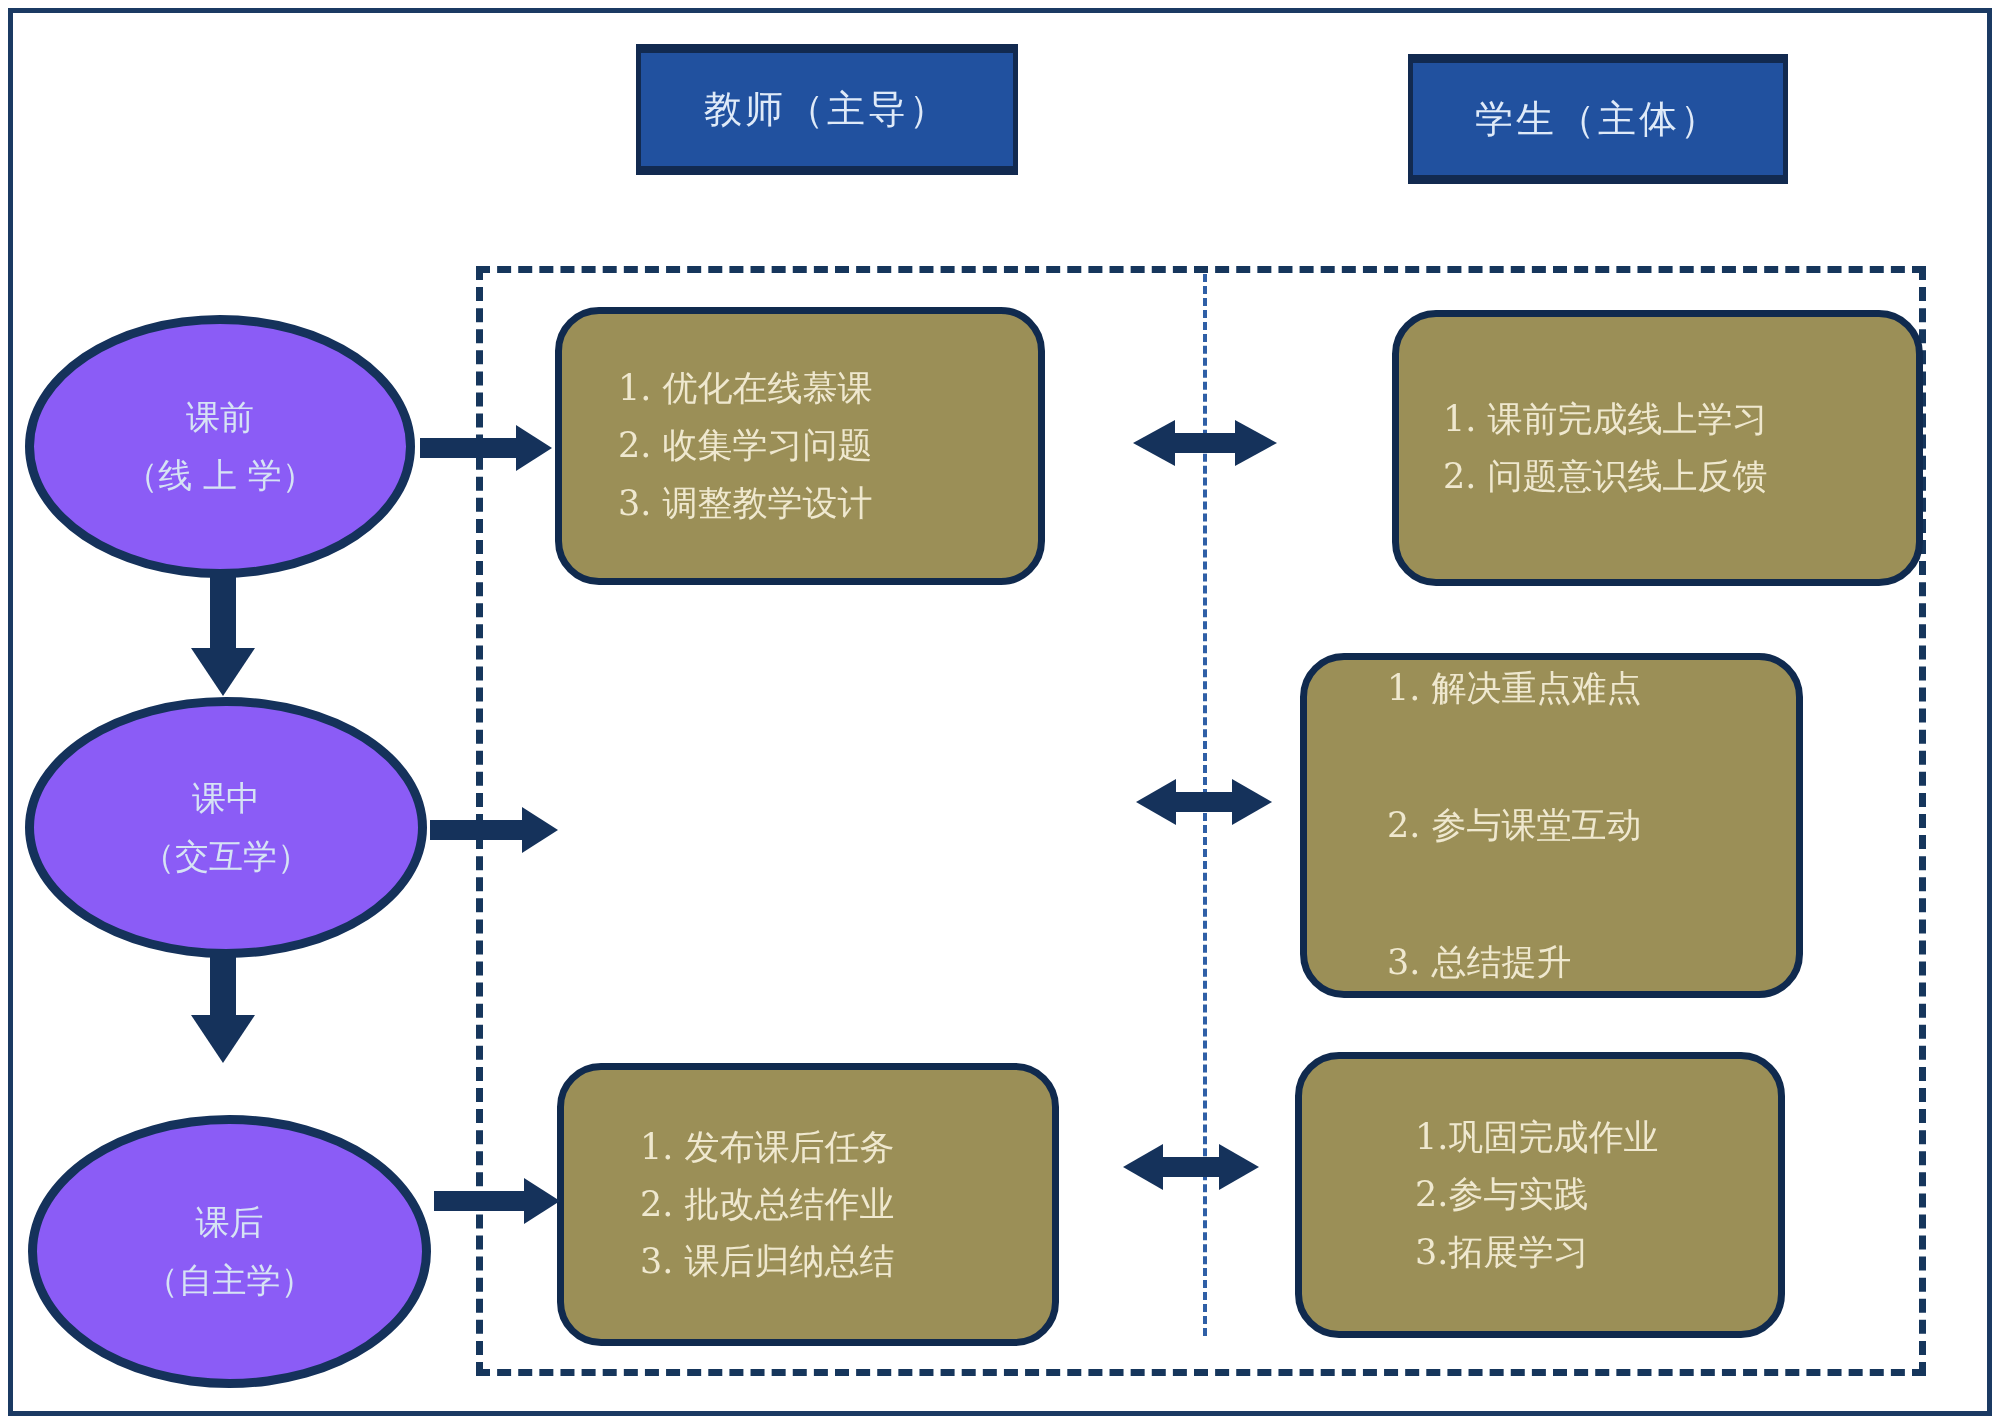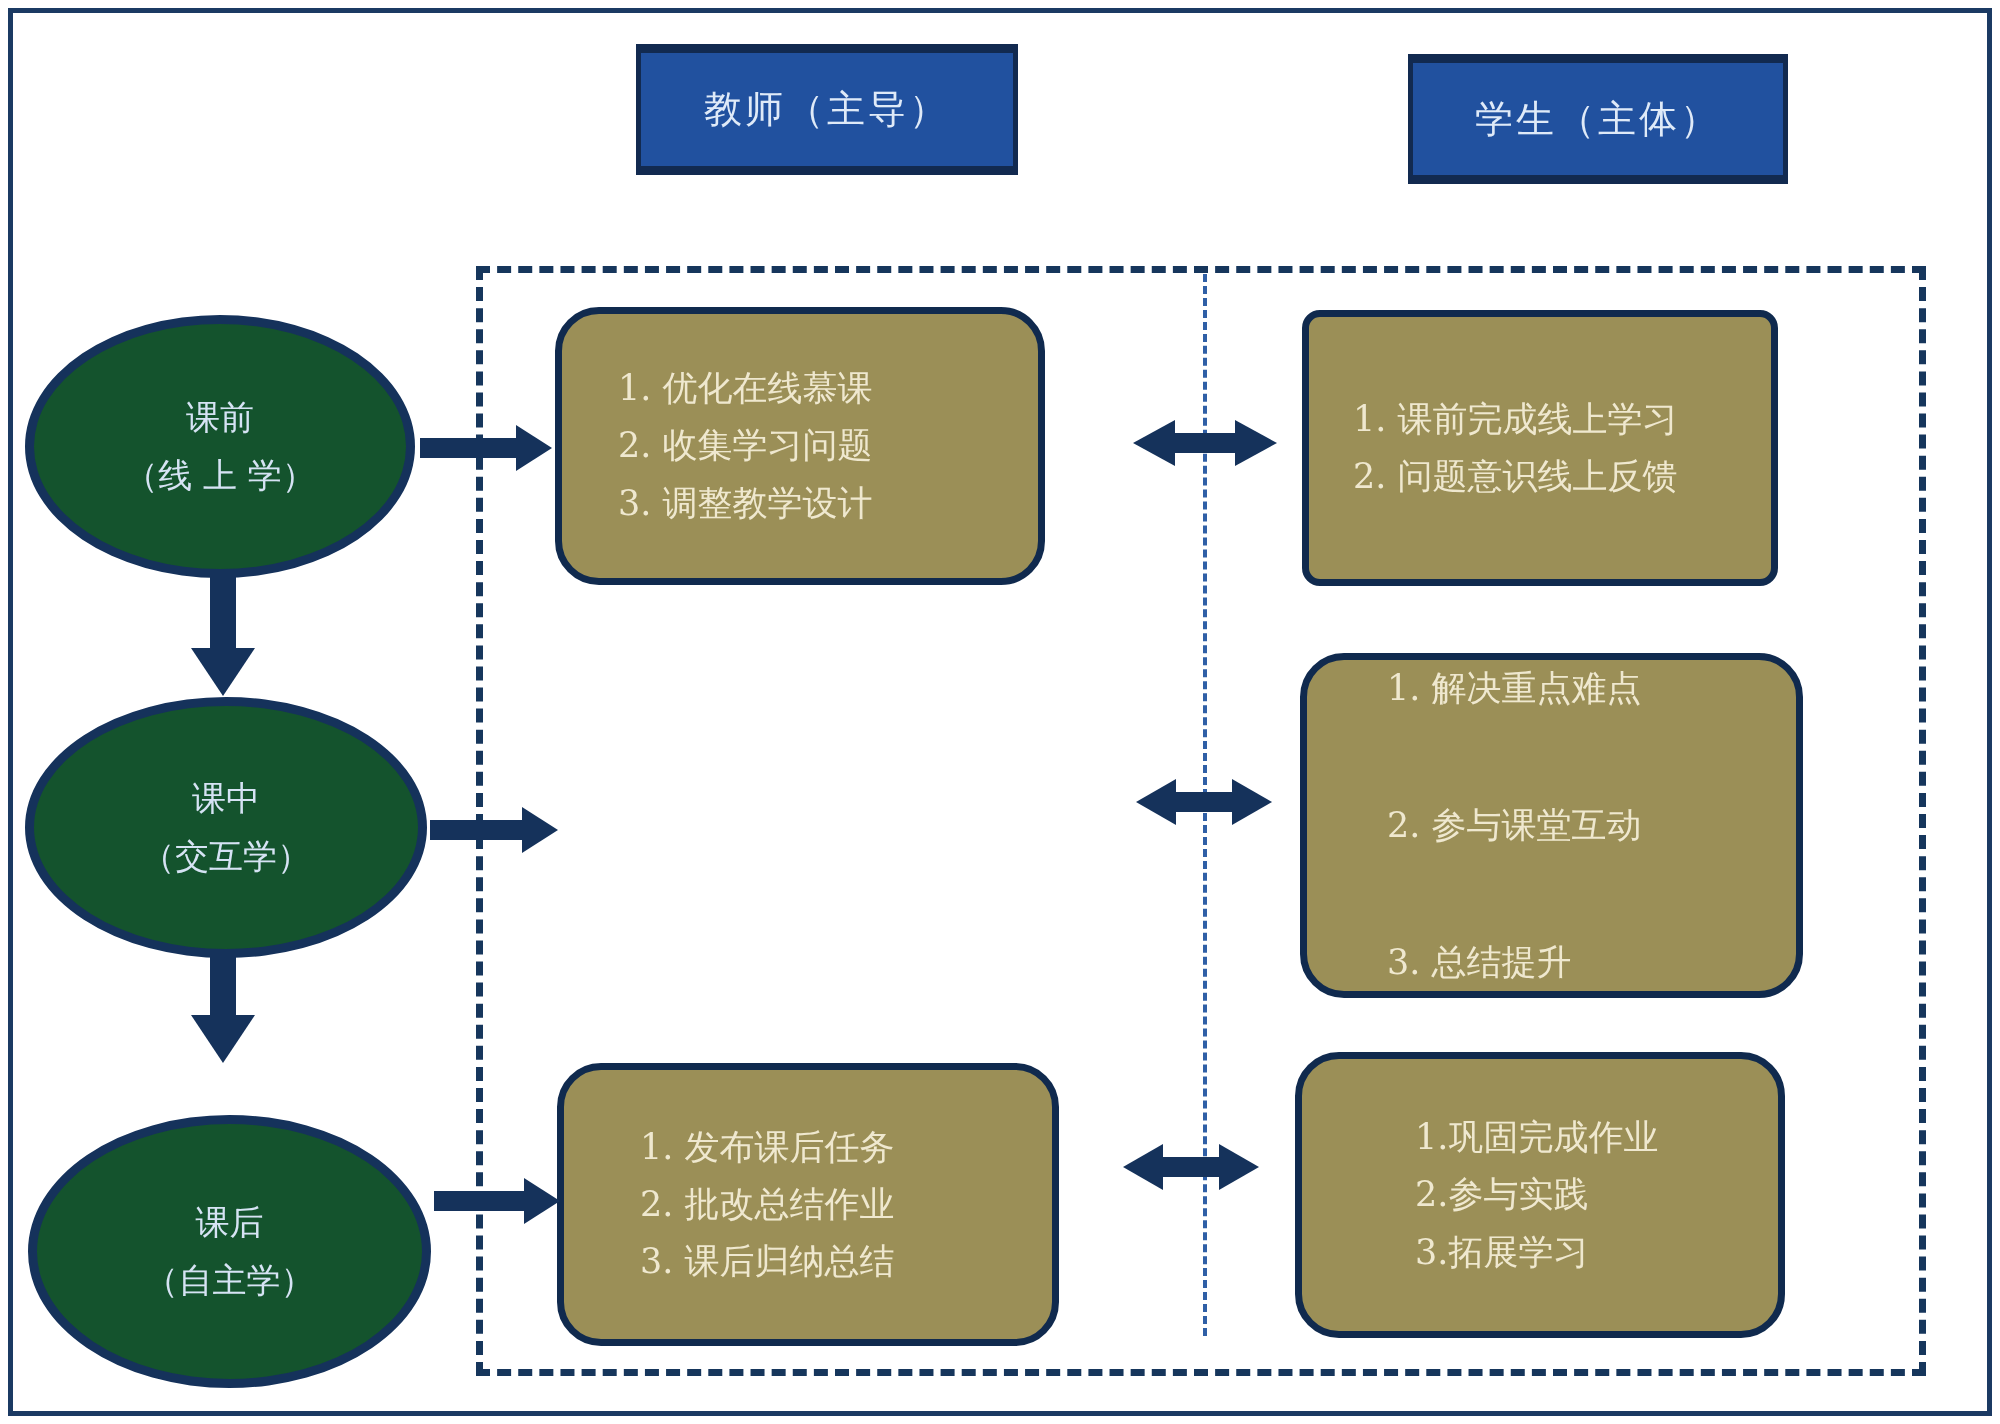--- a/index.html
+++ b/index.html
@@ -21,37 +21,37 @@
   }
   .hdr {
     position:absolute; background:#21519F;
     border:5px solid #122A50; border-top-width:9px; border-bottom-width:9px;
     box-sizing:border-box; display:flex; align-items:center; justify-content:center;
     color:#DFEAF8; font-size:38px; letter-spacing:3px;
   }
   .hdr.teacher { left:636px; top:44px; width:382px; height:131px; }
   .hdr.student { left:1408px; top:54px; width:380px; height:130px; }
   .ellipse {
-    position:absolute; background:#14532d; border:9px solid #15325B; border-radius:50%;
+    position:absolute; background:#8b5cf6; border:9px solid #15325B; border-radius:50%;
     box-sizing:border-box; display:flex; flex-direction:column; justify-content:center;
     align-items:center; text-align:center; color:#D6E3F4; font-size:34px; line-height:1.7;
   }
   .ellipse.e1 { left:25px;  top:315px;  width:390px; height:263px; }
   .ellipse.e2 { left:25px;  top:697px;  width:402px; height:261px; }
   .ellipse.e3 { left:28px;  top:1115px; width:403px; height:273px; }
   .kbox {
     position:absolute; background:#9B8F57; border:7px solid #102A4E; border-radius:44px;
     box-sizing:border-box; display:flex; flex-direction:column; justify-content:center;
     color:#EFE8CF; font-size:35px; line-height:1.63;
   }
   .kbox .line { white-space:nowrap; }
   .kbox.t1 { left:555px;  top:307px;  width:490px; height:278px; padding-left:56px; }
   .kbox.t2 { left:555px;  top:655px;  width:512px; height:346px; padding-left:92px; }
   .kbox.t3 { left:557px;  top:1063px; width:502px; height:283px; padding-left:76px; }
-  .kbox.s1 { left:1302px; top:310px;  width:476px; height:276px; padding-left:44px;border-radius:18px; }
+  .kbox.s1 { left:1392px; top:310px;  width:531px; height:276px; padding-left:44px; }
   .kbox.s2 { left:1300px; top:653px;  width:503px; height:345px; padding-left:80px;justify-content:space-between; }
   .kbox.s3 { left:1295px; top:1052px; width:490px; height:286px; padding-left:113px; }
   .arrow { position:absolute; }
   .arrow svg { display:block; }
   .a-r1 { left:420px; top:423px; }
   .a-r2 { left:430px; top:805px; }
   .a-r3 { left:434px; top:1176px; }
   .a-d1 { left:191px; top:574px; }
   .a-d2 { left:191px; top:955px; }
   .a-da1 { left:1133px; top:420px; }

